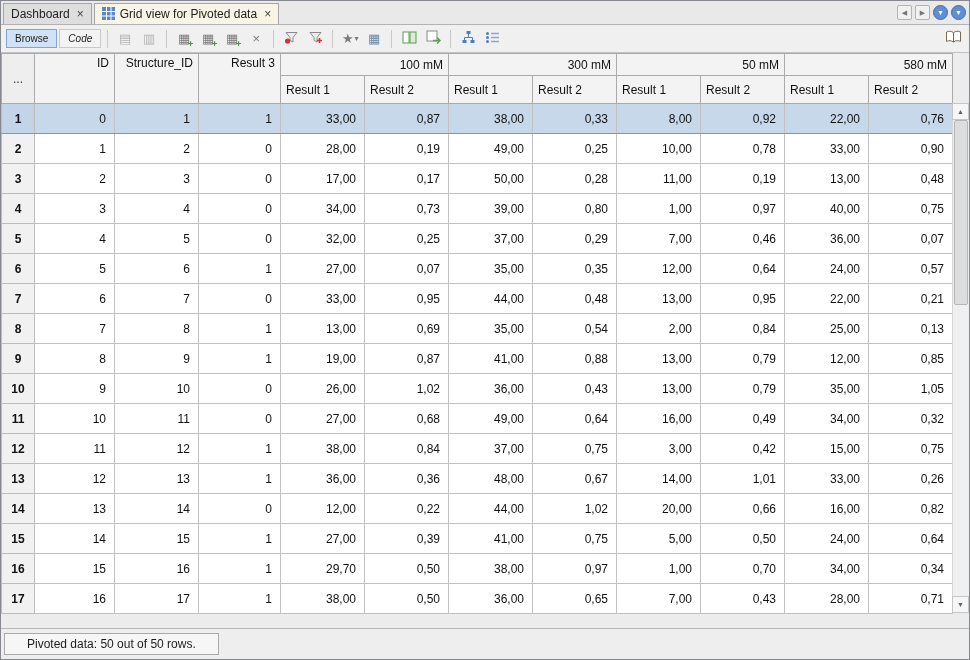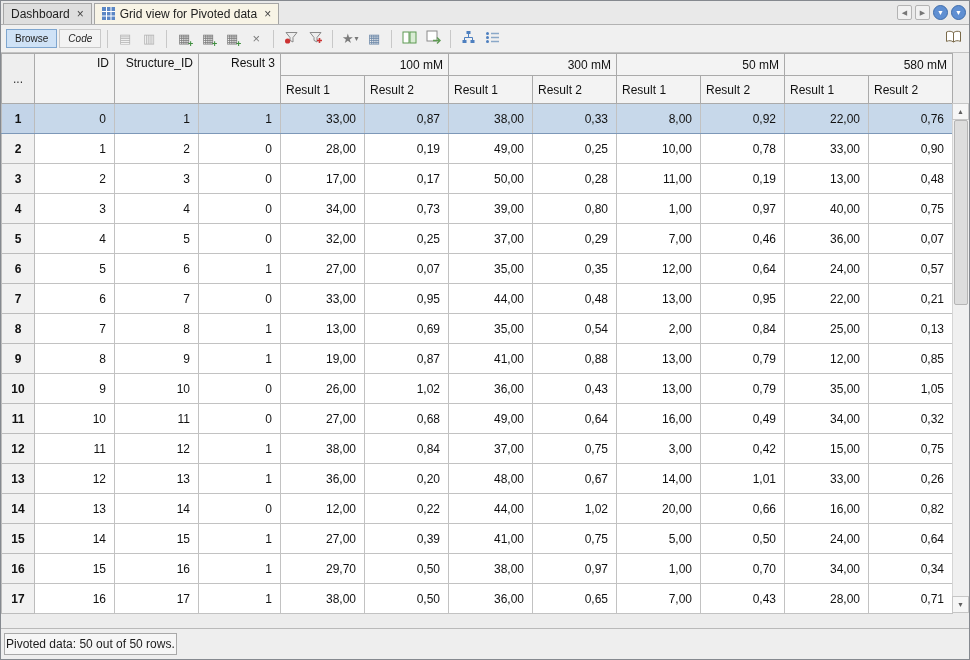--- a/index.html
+++ b/index.html
@@ -45,21 +45,21 @@
   .grid tr.selected td.rownum { background:#c3d4e8; }
 
   
   .vscroll { position:absolute; right:0; top:50px; width:17px; height:510px; background:#f2f2f2; display:flex; flex-direction:column; }
   .scroll-btn { height:17px; flex:0 0 auto; display:flex; align-items:center; justify-content:center; font-size:7px; color:#5f5f5f; background:#f6f6f6; border:1px solid #c6c6c6; }
   .scroll-track { flex:1; position:relative; background:#f0f0f0; border-left:1px solid #d5d5d5; }
   .scroll-thumb { position:absolute; top:0; left:1px; right:1px; height:185px; background:#ddddDD; border:1px solid #b5b5b5; border-radius:2px; }
 
   
   .statusbar { height:30px; background:#eeeeee; display:flex; align-items:center; padding:0 3px; flex:0 0 auto; }
-  .status-box { border:1px solid #a9a9a9; background:#f6f6f6; padding:3px 1px; font-size:12px; color:#1c1c1c; }
+  .status-box { border:1px solid #a9a9a9; background:#f6f6f6; padding:3px 22px; font-size:12px; color:#1c1c1c; }
 </style>
 </head>
 <body>
 
 <div class="window">
 
   <div class="tabbar">
     <div class="tab">
       <span>Dashboard</span>
       <span class="tab-close">×</span>
@@ -405,21 +405,21 @@
             <td>0,42</td>
             <td>15,00</td>
             <td>0,75</td>
           </tr>
           <tr>
             <td class="rownum">13</td>
             <td>12</td>
             <td>13</td>
             <td>1</td>
             <td>36,00</td>
-            <td>0,20</td>
+            <td>0,36</td>
             <td>48,00</td>
             <td>0,67</td>
             <td>14,00</td>
             <td>1,01</td>
             <td>33,00</td>
             <td>0,26</td>
           </tr>
           <tr>
             <td class="rownum">14</td>
             <td>13</td>

